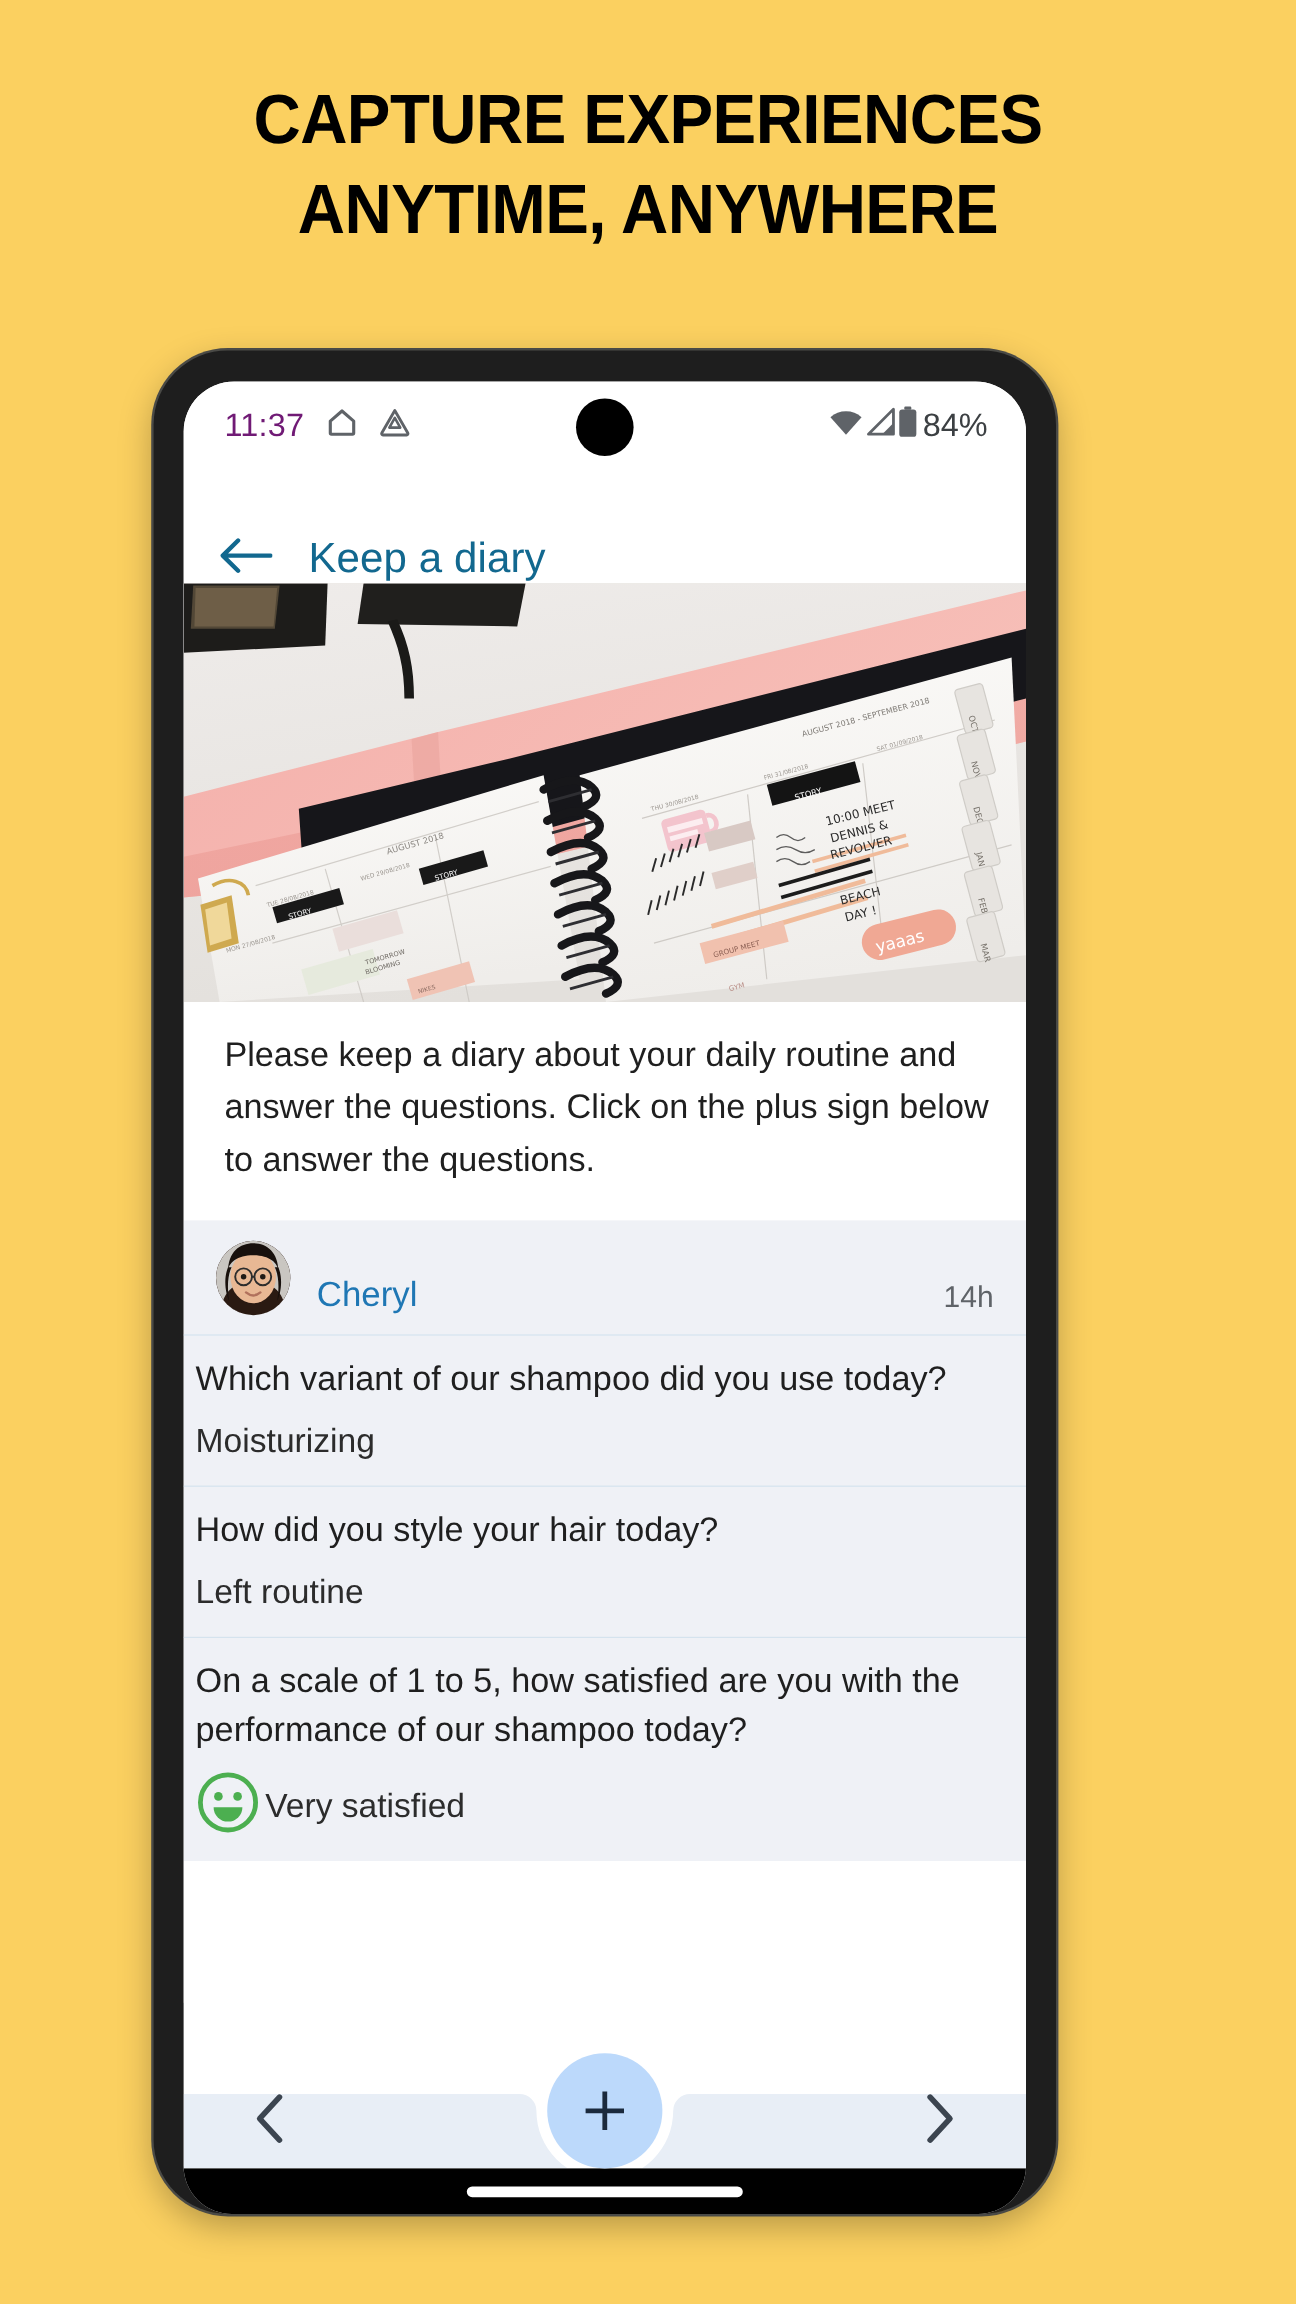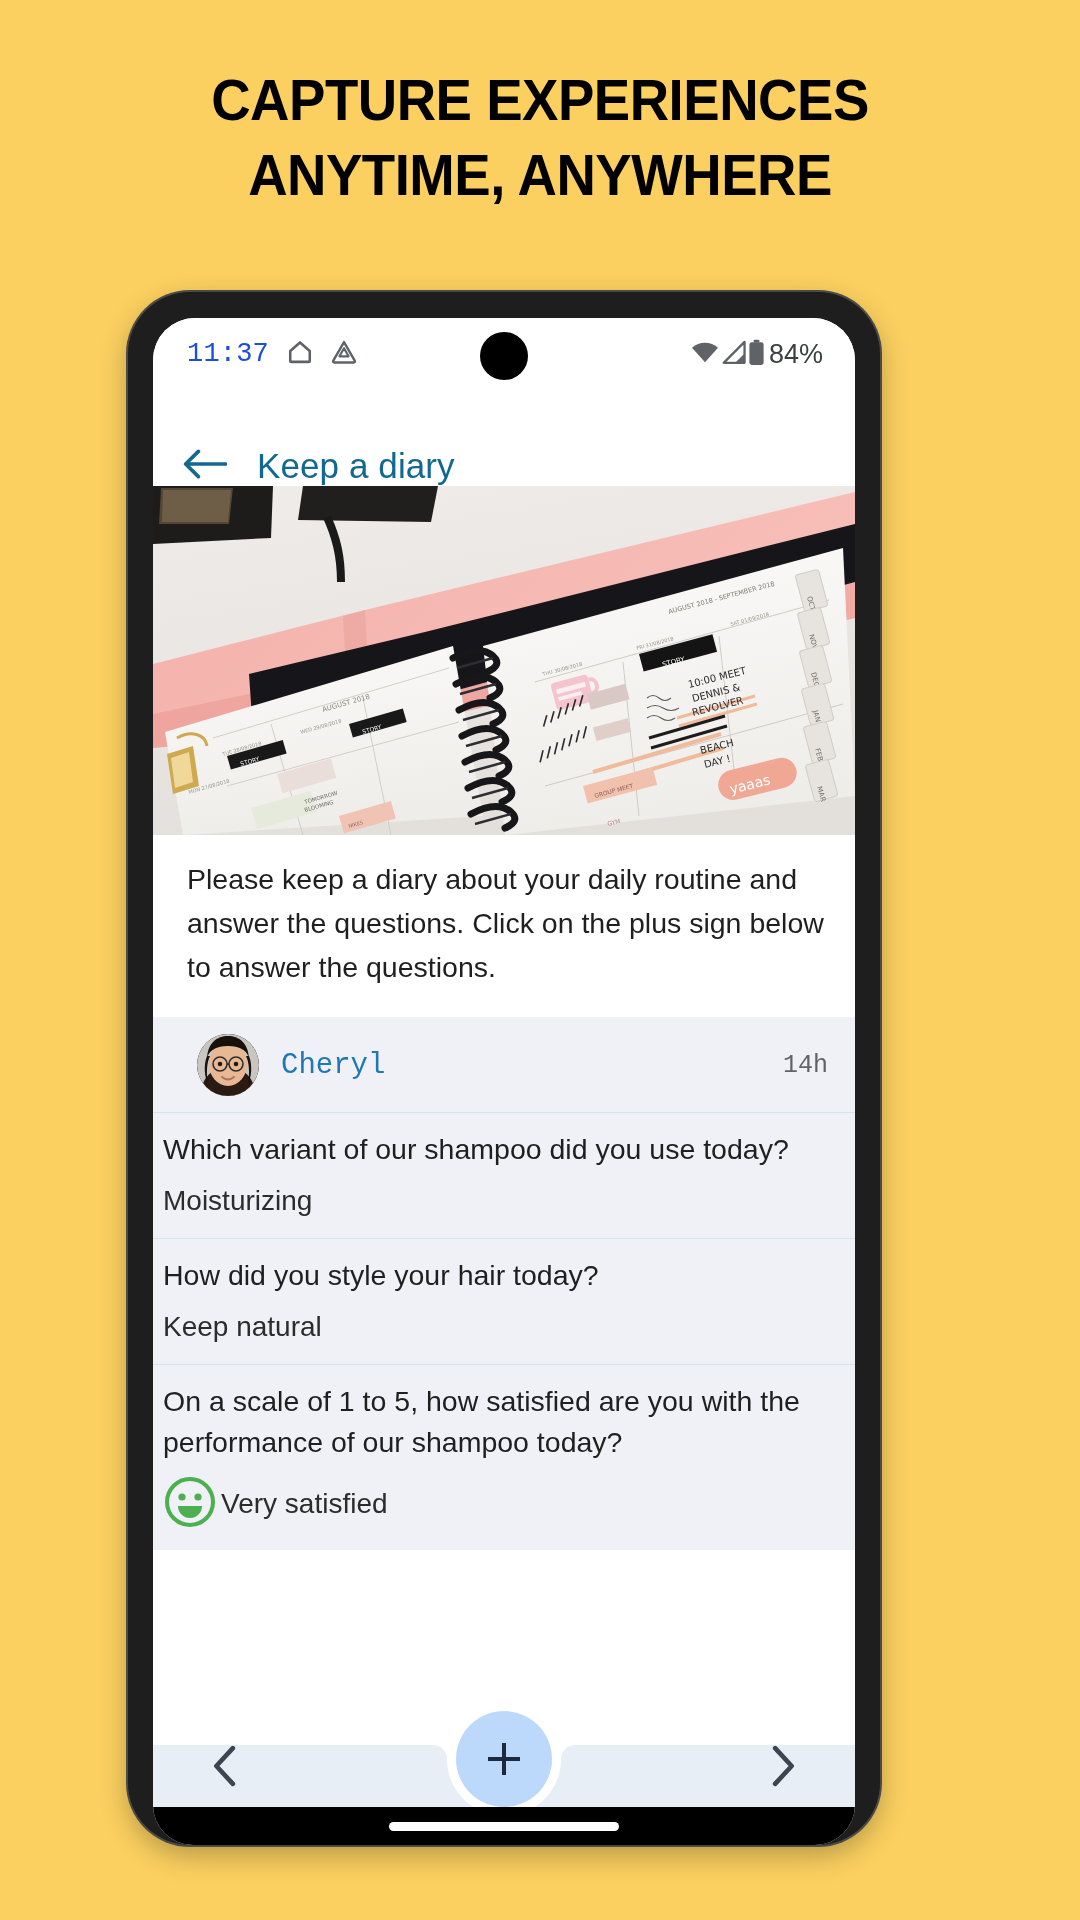--- a/index.html
+++ b/index.html
@@ -60,24 +60,23 @@
     position: relative;
     height: 72px;
     background: #ffffff;
     display: flex;
     align-items: center;
     padding: 0 32px 0 34px;
   }
   .sb-left { display: flex; align-items: center; gap: 18px; }
   .sb-time {
     font-size: 27px;
-    color: #1d4ed8;
+    color: #701a75;
     font-weight: 500;
     letter-spacing: 0.2px;
-    font-family: Liberation Mono, monospace;
   }
   .sb-icon { display: block; }
   .sb-right {
     margin-left: auto;
     display: flex;
     align-items: center;
   }
   .sb-batt-text {
     font-size: 27px;
     color: #3c4043;
@@ -130,24 +129,23 @@
     line-height: 44px;
     color: #1f1f1f;
   }
 
   
   .entry {
     background: #eff1f6;
   }
   .entry-head {
     display: flex;
-    align-items: center;
-    padding: 17px 27px 16px 44px;
+    align-items: flex-end;
+    padding: 17px 27px 16px 27px;
     gap: 22px;
-    font-family: Liberation Mono, monospace;
   }
   .avatar {
     width: 62px;
     height: 62px;
     border-radius: 50%;
     overflow: hidden;
     flex: none;
     background: #3a2a22;
   }
   .avatar svg { display: block; }
@@ -530,21 +528,21 @@
         <span class="entry-time">14h</span>
       </div>
 
       <div class="qa-block">
         <div class="question">Which variant of our shampoo did you use today?</div>
         <div class="answer">Moisturizing</div>
       </div>
 
       <div class="qa-block">
         <div class="question">How did you style your hair today?</div>
-        <div class="answer">Keep natural</div>
+        <div class="answer">Left routine</div>
       </div>
 
       <div class="qa-block">
         <div class="question">On a scale of 1 to 5, how satisfied are you with the performance of our shampoo today?</div>
         <div class="answer-rating">
           <span>
             <svg width="54" height="54" viewBox="0 0 54 54">
               <circle cx="27" cy="27" r="23" fill="none" stroke="#4caf50" stroke-width="4"></circle>
               <circle cx="19" cy="22" r="3.6" fill="#4caf50"></circle>
               <circle cx="35" cy="22" r="3.6" fill="#4caf50"></circle>

